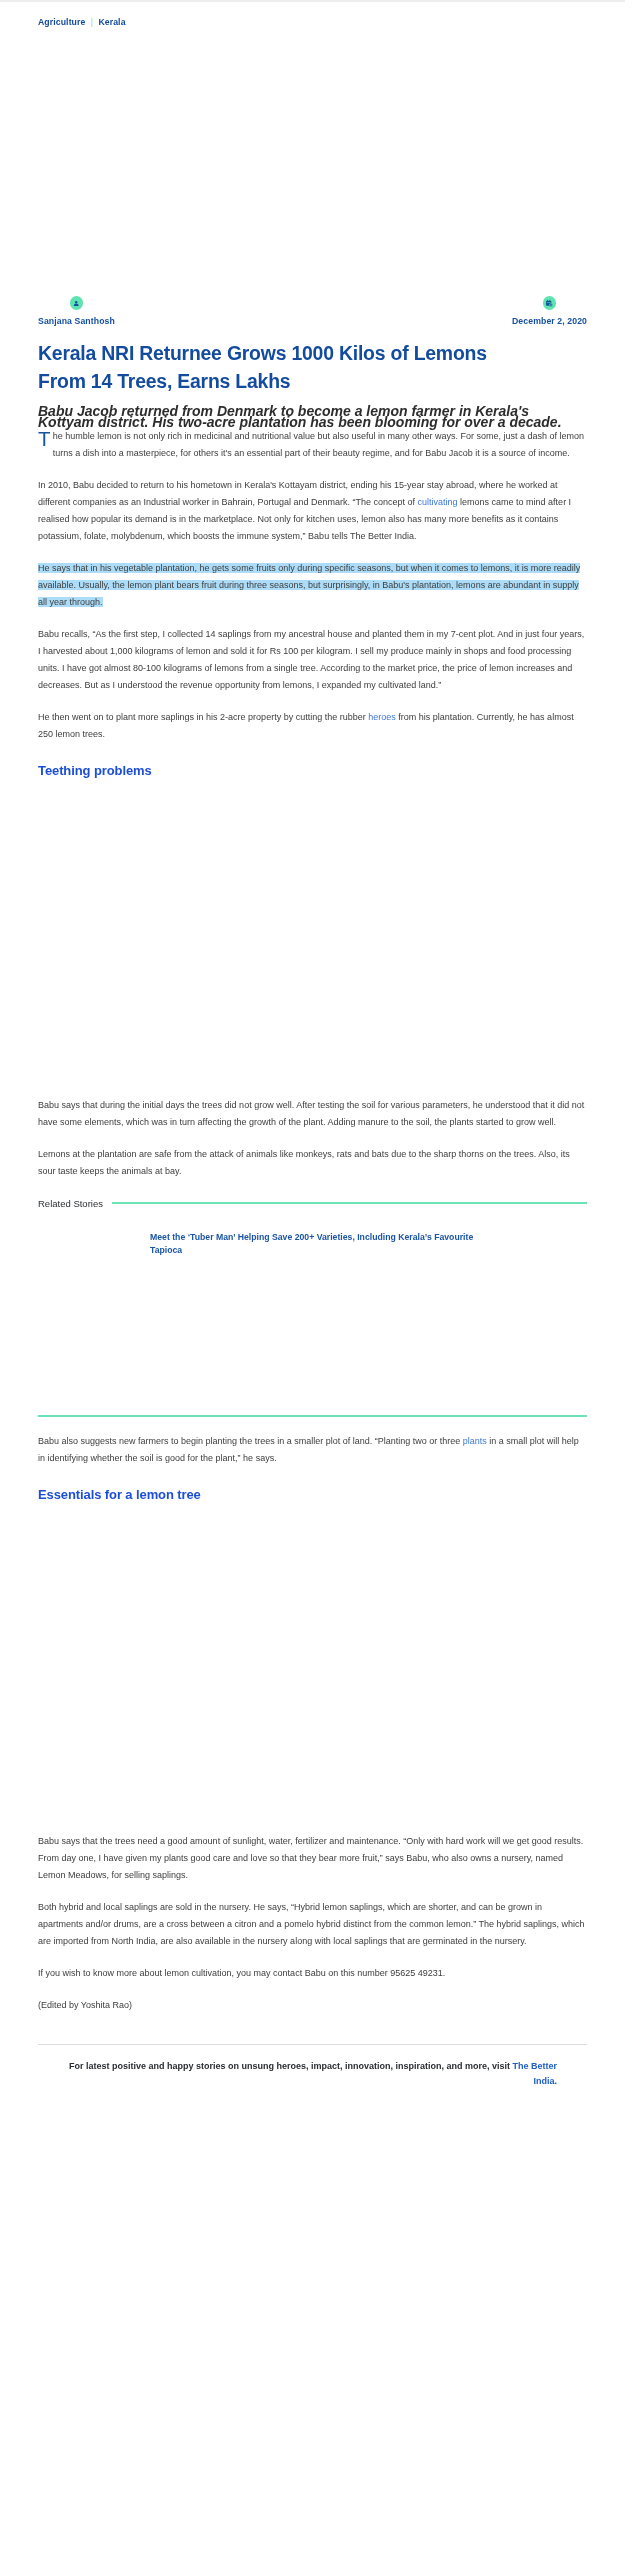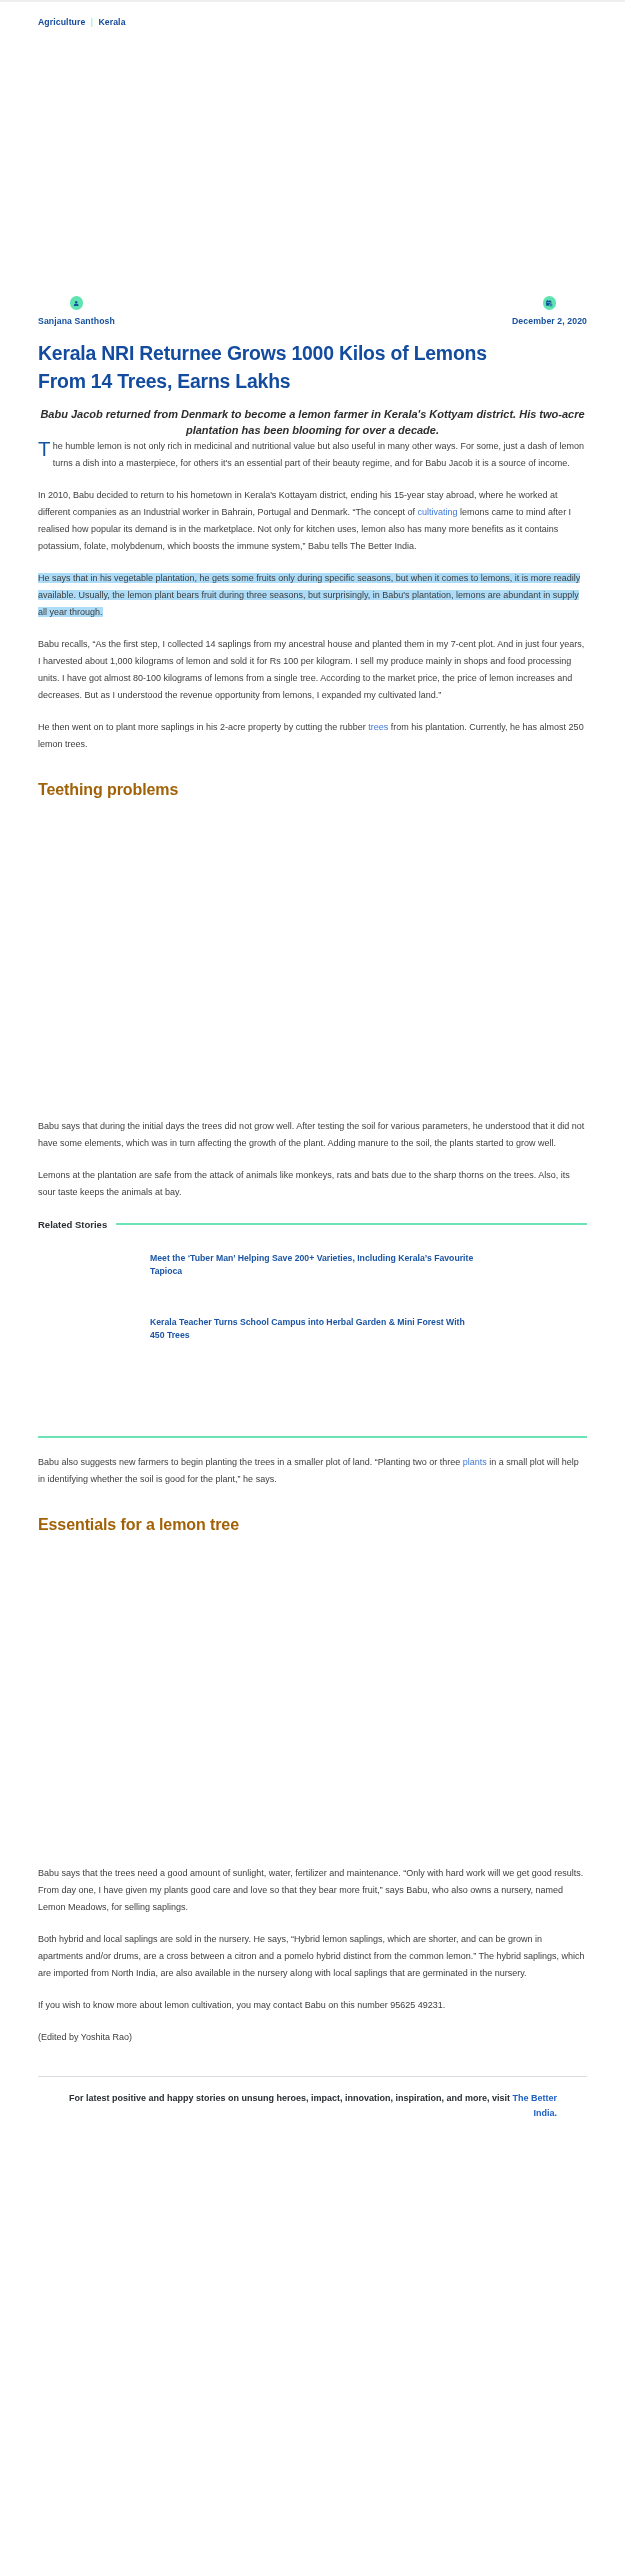--- a/index.html
+++ b/index.html
@@ -63,27 +63,26 @@
     font-size:19.4px;
     line-height:28px;
     color:#134b9e;
     font-weight:bold;
     margin:16.7px 0 0 0;
     letter-spacing:-0.2px;
     max-width:456px;
   }
   .standfirst{
     margin:10.6px 0 0 0;
-    font-size:11px;
-    line-height:16px;
+    font-size:14px;
+    line-height:11px;
     font-style:italic;
     font-weight:bold;
     color:#2d2d2d;
     max-width:578px;
-    text-align:center;
   }
 
   
   p.body{
     font-size:9px;
     line-height:17px;
     color:#3d3d3d;
     margin:0 0 15px 0;
     max-width:601px;
   }
@@ -94,39 +93,39 @@
     line-height:16.7px;
     font-weight:normal;
     color:#17549f;
     padding:3px 1.5px 0 0;
     margin-right:0.8px;
   }
   a.inline-link{color:#3f78d8;text-decoration:none;text-align:right;}
   .hl{background:#addcf8;}
 
   h2.section{
-    font-size:16px;
-    font-weight:bold;
-    color:#a16207;
-    margin:28px 0 0 0;
+    font-size:13px;
+    font-weight:bold;
+    color:#1d4ed8;
+    margin:20px 0 0 0;
     letter-spacing:-0.1px;
   }
   .figure-space{height:319px;}
   .figure-space-2{height:331px;}
 
   
   .related{
     margin:18px 0 0 0;
   }
   .related-head{
     display:flex;align-items:center;gap:9px;
     margin-bottom:6px;
   }
   .related-head .label{
-    font-size:9.5px;font-weight:bold;color:#2c3034;white-space:nowrap;
+    font-size:9.5px;font-weight:normal;color:#2c3034;white-space:nowrap;
   }
   .related-rule{
     flex:1;height:1.5px;background:#6be3b4;
   }
   .related-item{
     display:flex;align-items:flex-start;gap:0;
     min-height:64px;
   }
   .related-thumb{
     width:97px;height:55px;flex:none;background:#ffffff;
@@ -204,21 +203,21 @@
     <p class="body body-start">
       <span class="dropcap">T</span><span>he humble lemon is not only rich in medicinal and nutritional value but also useful in many other ways. For some, just a dash of lemon turns a dish into a masterpiece, for others it's an essential part of their beauty regime, and for Babu Jacob it is a source of income.</span>
     </p>
 
     <p class="body"><span>In 2010, Babu decided to return to his hometown in Kerala's Kottayam district, ending his 15-year stay abroad, where he worked at different companies as an Industrial worker in Bahrain, Portugal and Denmark. “The concept of </span><a class="inline-link" href="#">cultivating</a><span> lemons came to mind after I realised how popular its demand is in the marketplace. Not only for kitchen uses, lemon also has many more benefits as it contains potassium, folate, molybdenum, which boosts the immune system,” Babu tells The Better India.</span></p>
 
     <p class="body"><span class="hl">He says that in his vegetable plantation, he gets some fruits only during specific seasons, but when it comes to lemons, it is more readily available. Usually, the lemon plant bears fruit during three seasons, but surprisingly, in Babu's plantation, lemons are abundant in supply all year through.</span></p>
 
     <p class="body">Babu recalls, “As the first step, I collected 14 saplings from my ancestral house and planted them in my 7-cent plot. And in just four years, I harvested about 1,000 kilograms of lemon and sold it for Rs 100 per kilogram. I sell my produce mainly in shops and food processing units. I have got almost 80-100 kilograms of lemons from a single tree. According to the market price, the price of lemon increases and decreases. But as I understood the revenue opportunity from lemons, I expanded my cultivated land.”</p>
 
-    <p class="body"><span>He then went on to plant more saplings in his 2-acre property by cutting the rubber </span><a class="inline-link" href="#">trees</a><span> from his plantation. Currently, he has almost 250 lemon trees.</span></p>
+    <p class="body"><span>He then went on to plant more saplings in his 2-acre property by cutting the rubber </span><a class="inline-link" href="#">heroes</a><span> from his plantation. Currently, he has almost 250 lemon trees.</span></p>
 
     <h2 class="section">Teething problems</h2>
 
     <div class="figure-space"></div>
 
     <p class="body">Babu says that during the initial days the trees did not grow well. After testing the soil for various parameters, he understood that it did not have some elements, which was in turn affecting the growth of the plant. Adding manure to the soil, the plants started to grow well.</p>
 
     <p class="body">Lemons at the plantation are safe from the attack of animals like monkeys, rats and bats due to the sharp thorns on the trees. Also, its sour taste keeps the animals at bay.</p>
 
     <div class="related">
@@ -229,21 +228,20 @@
 
       <div class="related-item">
         <div class="related-thumb"></div>
         <div class="related-gap"></div>
         <div class="related-title">Meet the ‘Tuber Man’ Helping Save 200+ Varieties, Including Kerala’s Favourite Tapioca</div>
       </div>
 
       <div class="related-item">
         <div class="related-thumb"></div>
         <div class="related-gap"></div>
-        <div class="related-title">Kerala Teacher Turns School Campus into Herbal Garden &amp; Mini Forest With 450 Trees</div>
       </div>
 
       <div style="height:65px"></div>
       <div class="related-bottom-rule"></div>
     </div>
 
     <p class="body" style="margin-top:16.7px"><span>Babu also suggests new farmers to begin planting the trees in a smaller plot of land. “Planting two or three </span><a class="inline-link" href="#">plants</a><span> in a small plot will help in identifying whether the soil is good for the plant,” he says.</span></p>
 
     <h2 class="section">Essentials for a lemon tree</h2>
 

